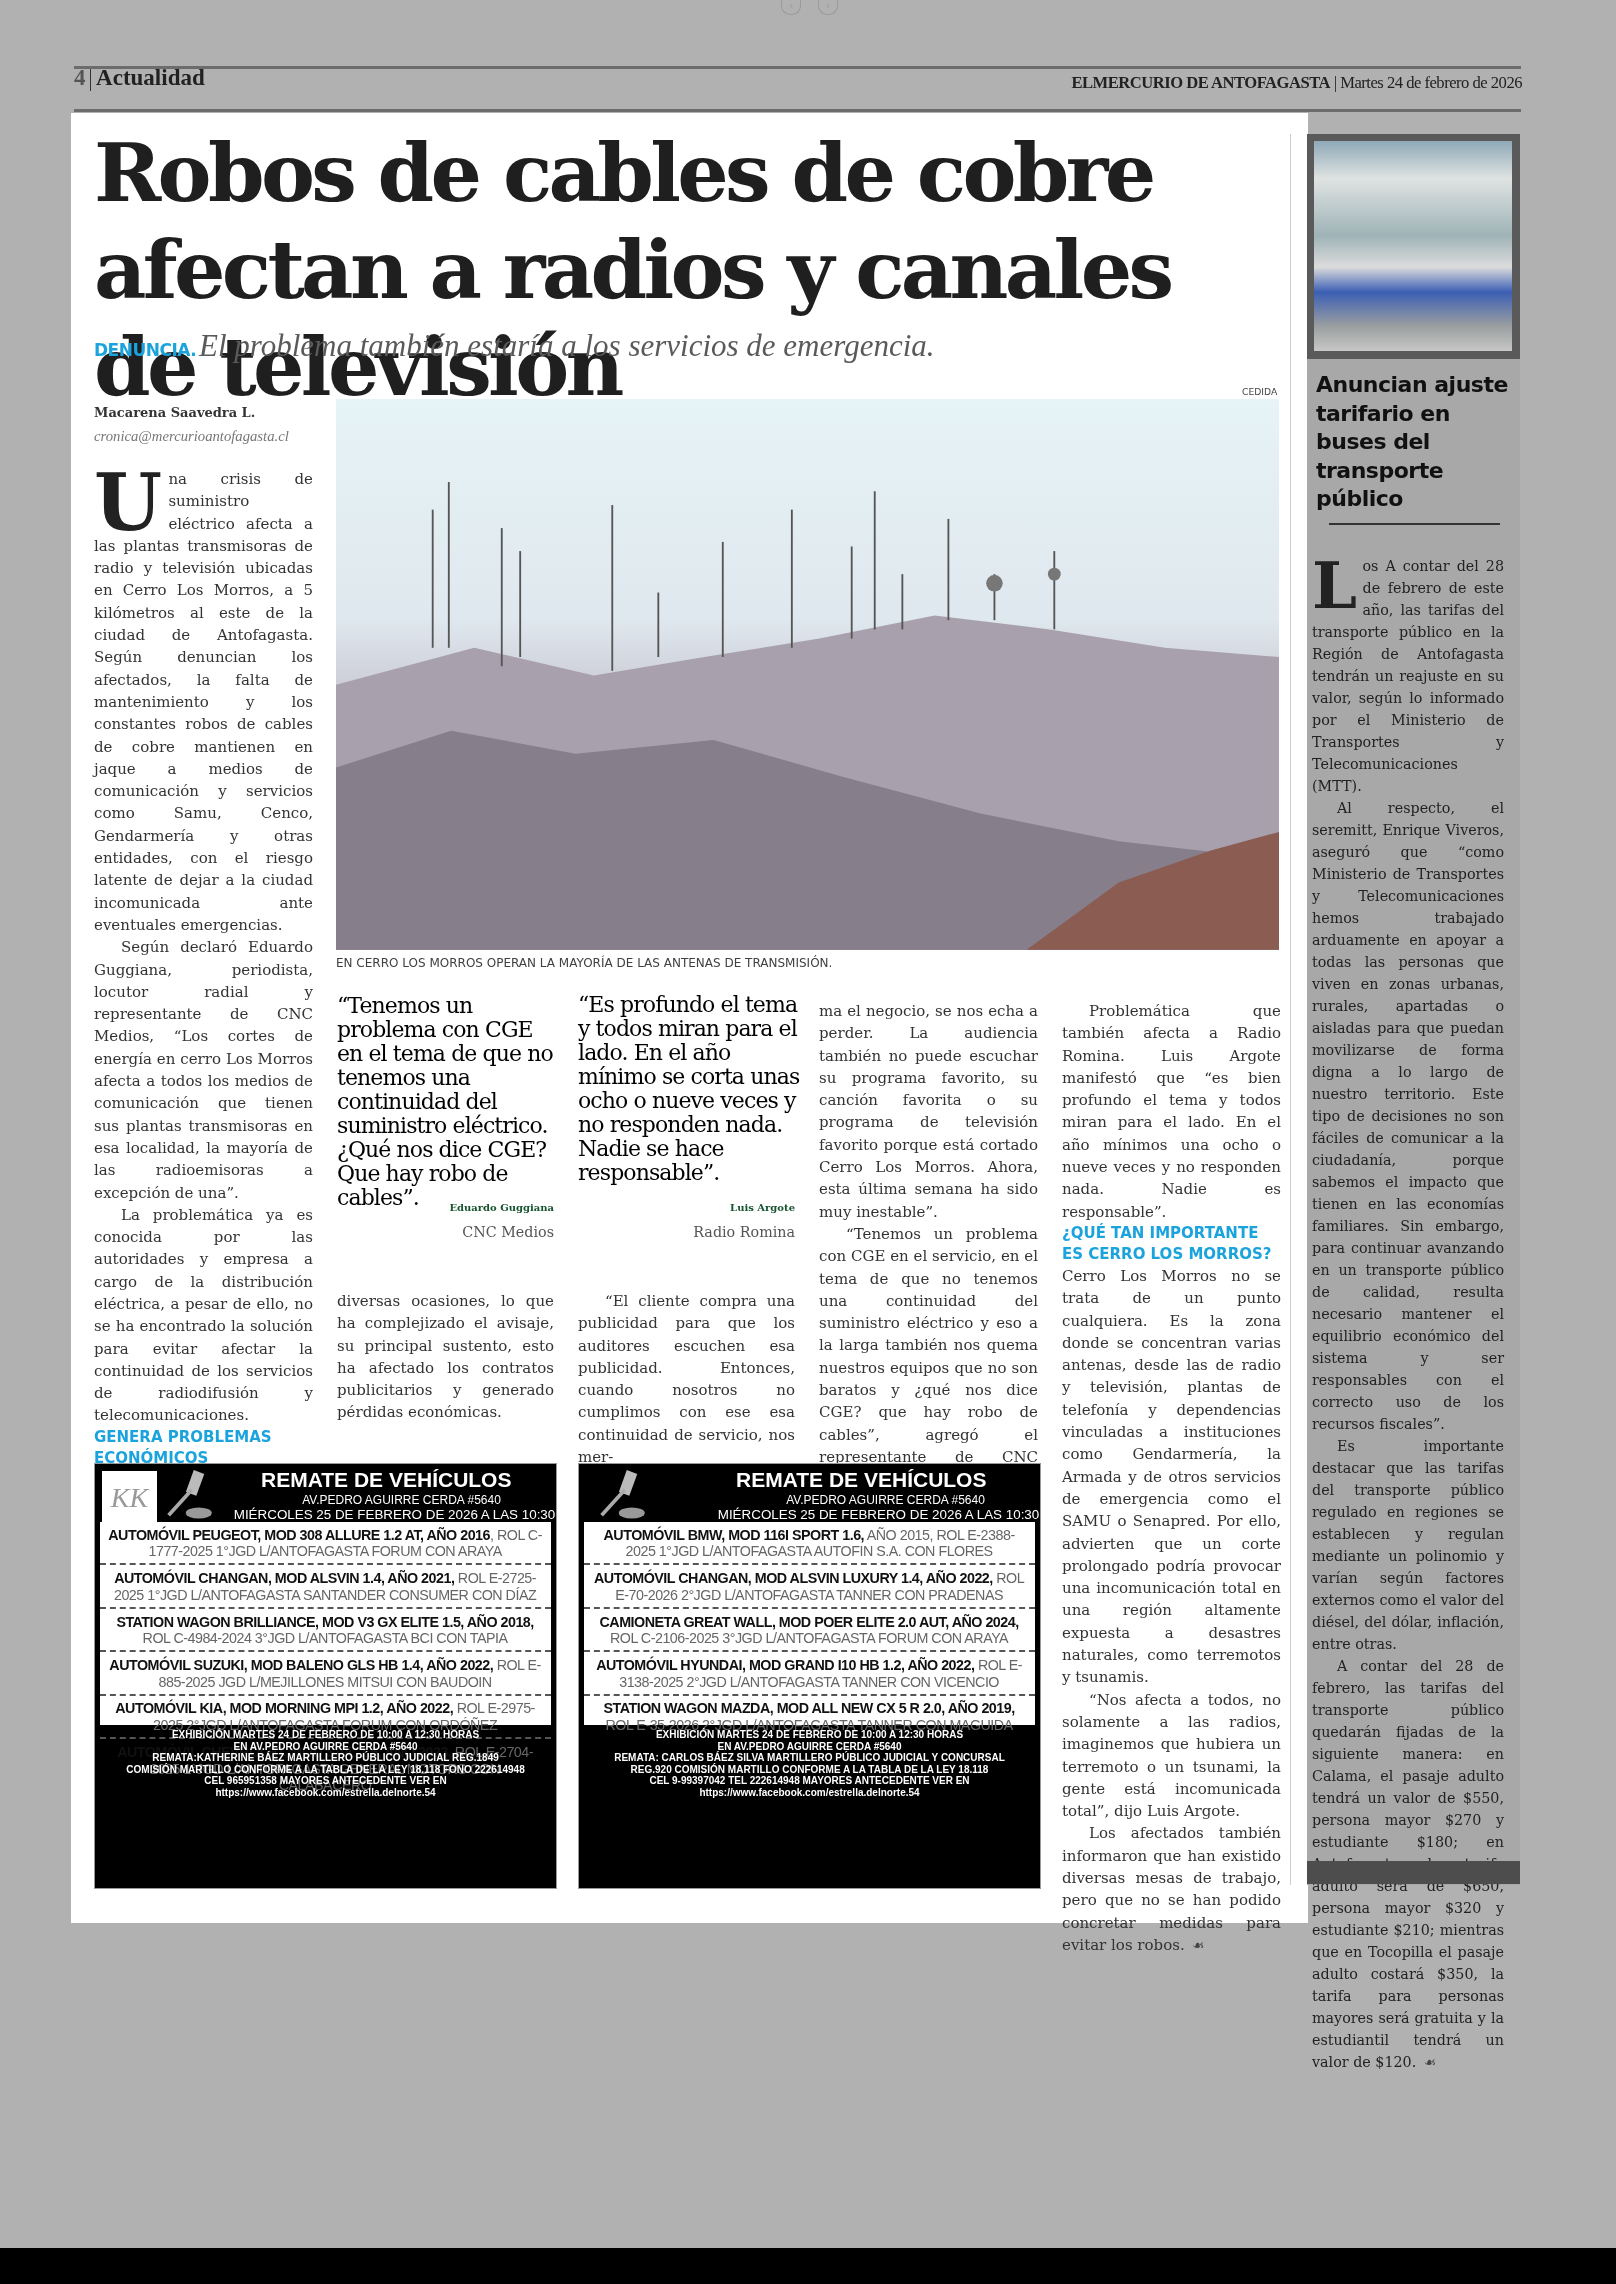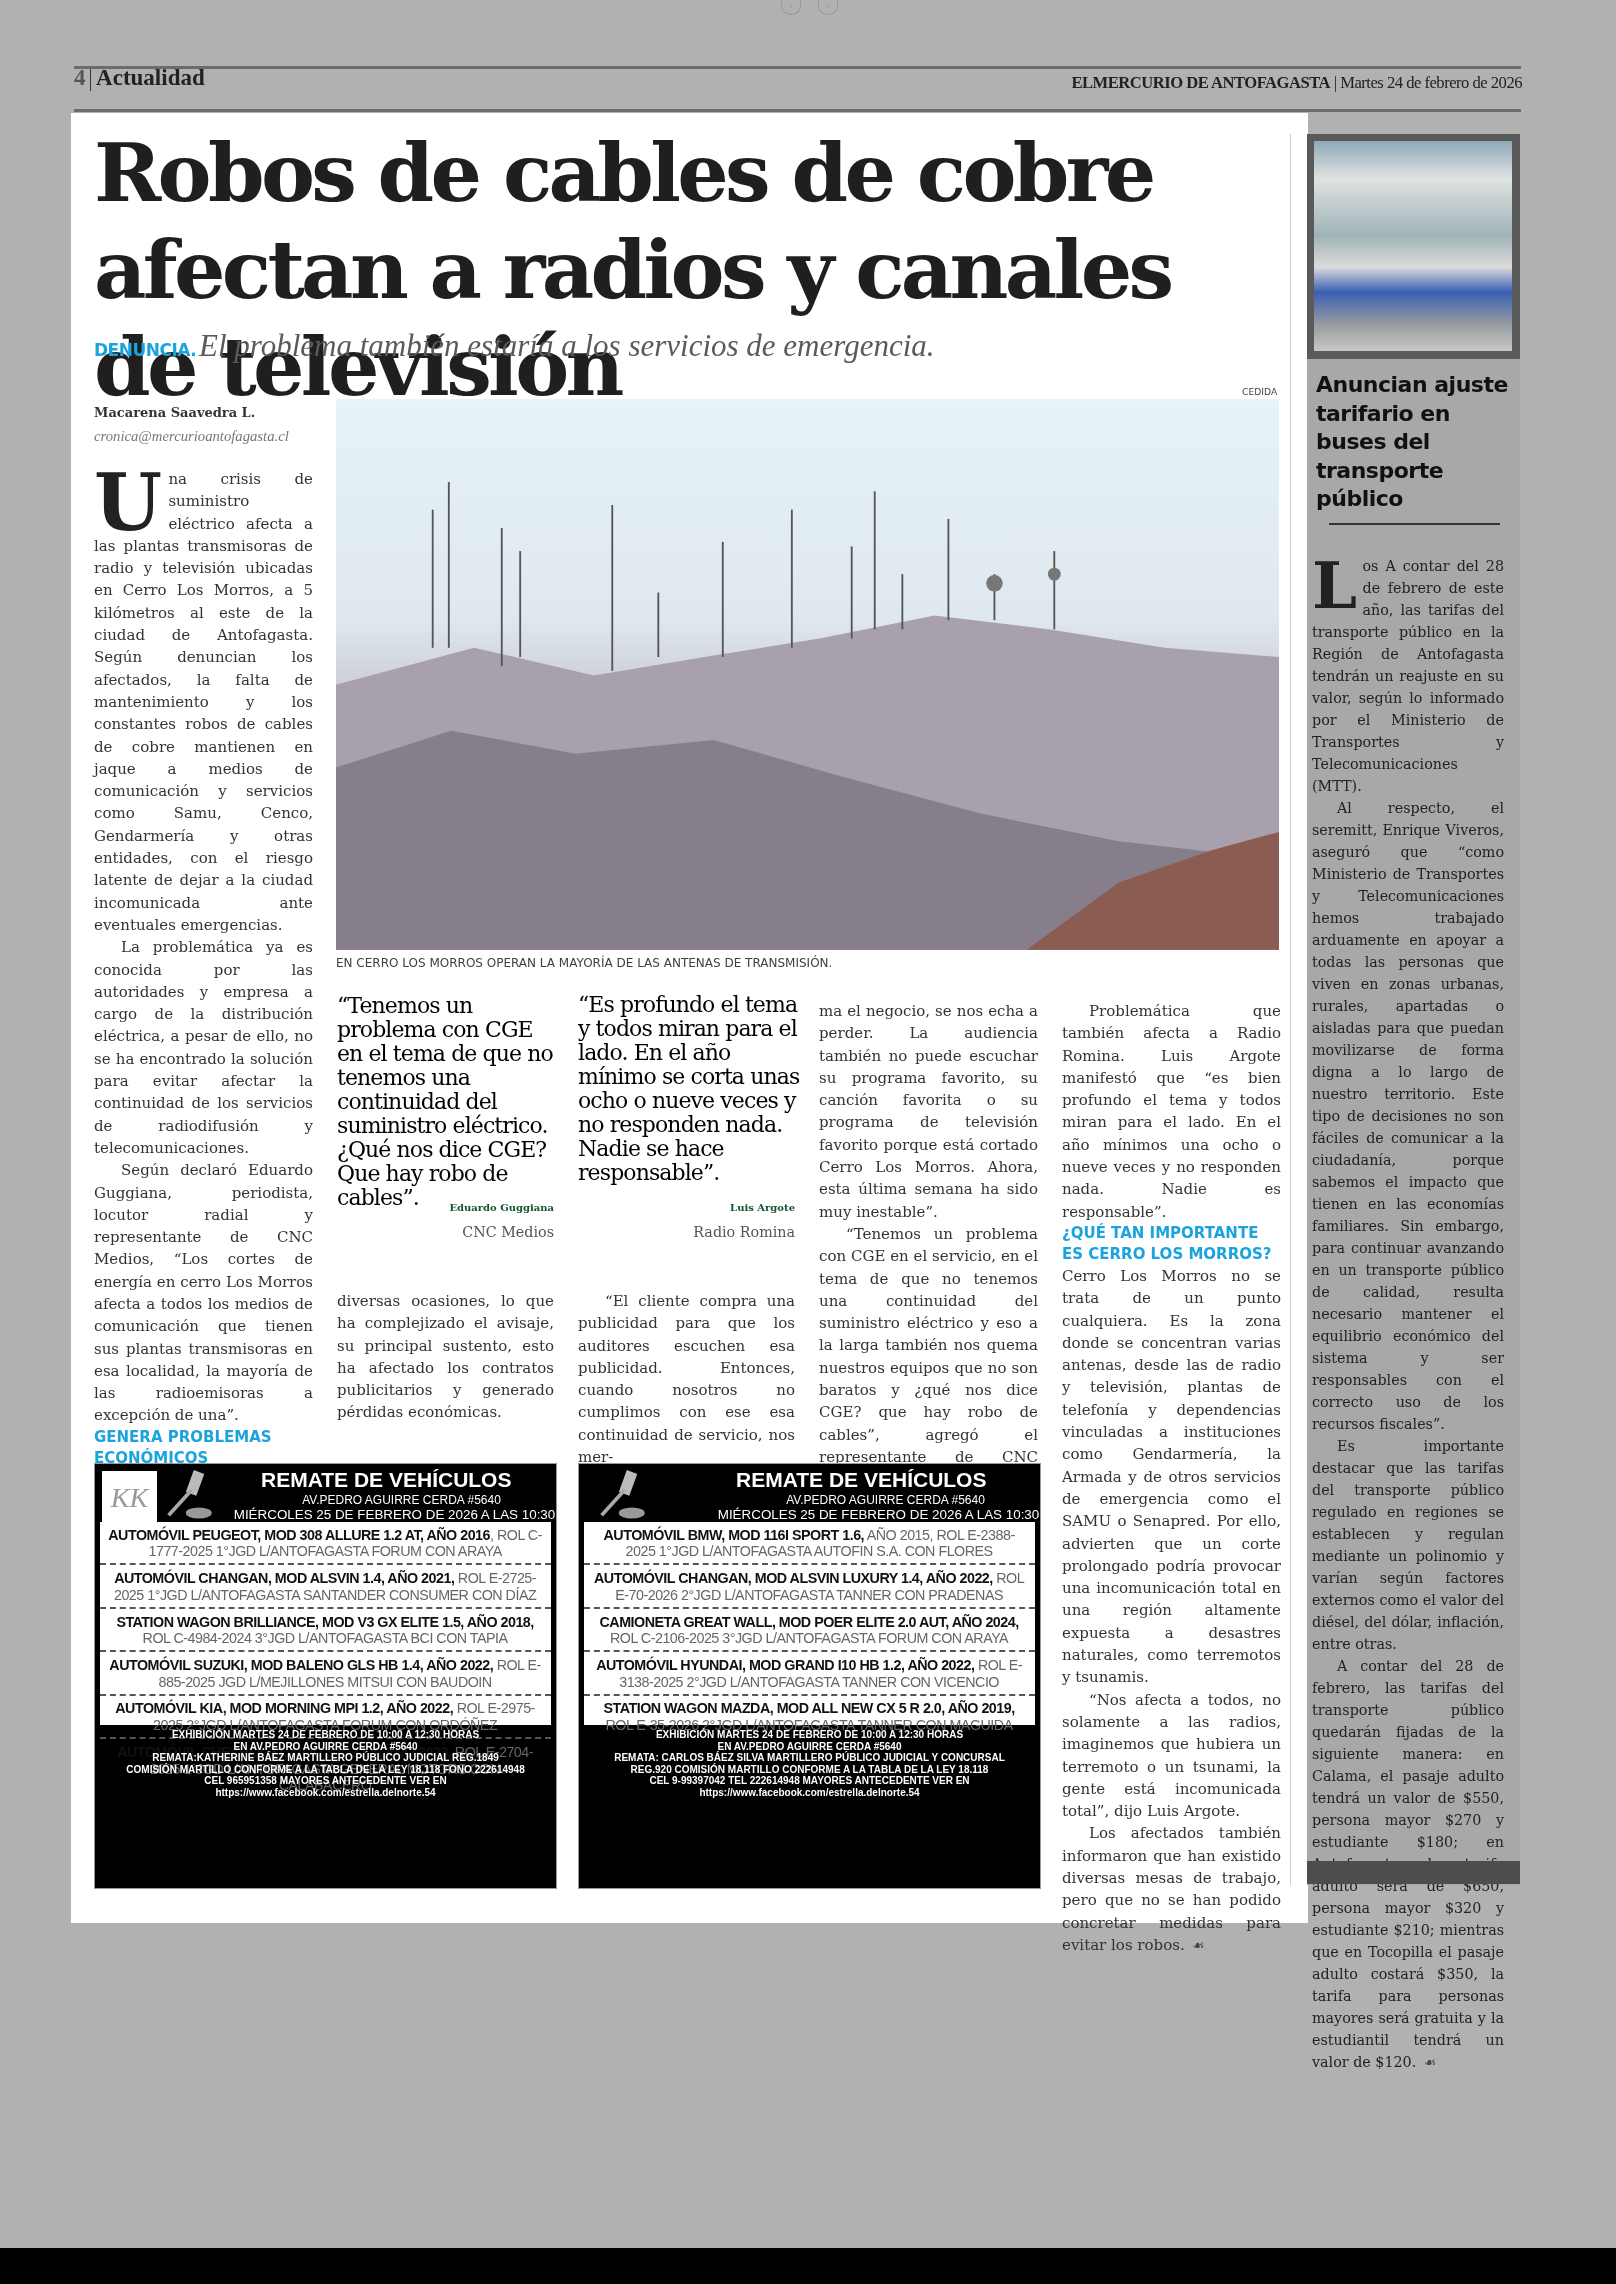--- a/index.html
+++ b/index.html
@@ -103,22 +103,22 @@
       <circle cx="1560" cy="380" r="14" fill="#777"></circle>
   </svg>
 </div>
 <div class="caption">EN CERRO LOS MORROS OPERAN LA MAYORÍA DE LAS ANTENAS DE TRANSMISIÓN.</div>
 
 <div class="byline">Macarena Saavedra L.</div>
 <div class="email">cronica@mercurioantofagasta.cl</div>
 
 <div class="col" style="left:94px;top:468px;width:219px;">
   <p class="first"><span class="dropcap">U</span><span>na crisis de suministro eléctrico afecta a las plantas transmisoras de radio y televisión ubicadas en Cerro Los Morros, a 5 kilómetros al este de la ciudad de Antofagasta. Según denuncian los afectados, la falta de mantenimiento y los constantes robos de cables de cobre mantienen en jaque a medios de comunicación y servicios como Samu, Cenco, Gendarmería y otras entidades, con el riesgo latente de dejar a la ciudad incomunicada ante eventuales emergencias.</span></p>
+  <p>Según declaró Eduardo Guggiana, periodista, locutor radial y representante de CNC Medios, “Los cortes de energía en cerro Los Morros afecta a todos los medios de comunicación que tienen sus plantas transmisoras en esa localidad, la mayoría de las radioemisoras a excepción de una”.</p>
   <p>La problemática ya es conocida por las autoridades y empresa a cargo de la distribución eléctrica, a pesar de ello, no se ha encontrado la solución para evitar afectar la continuidad de los servicios de radiodifusión y telecomunicaciones.</p>
-  <p>Según declaró Eduardo Guggiana, periodista, locutor radial y representante de CNC Medios, “Los cortes de energía en cerro Los Morros afecta a todos los medios de comunicación que tienen sus plantas transmisoras en esa localidad, la mayoría de las radioemisoras a excepción de una”.</p>
   <p class="subhead">GENERA PROBLEMAS ECONÓMICOS</p>
   <p class="first">El profesional además señaló que las radioemisoras instaladas en el sector han visto interrumpida su programación en</p>
 </div>
 
 <div class="quote" style="left:337px;top:994px;width:226px;">“Tenemos un problema con CGE en el tema de que no tenemos una continuidad del suministro eléctrico. ¿Qué nos dice CGE? Que hay robo de cables”.</div>
 <div class="q-name" style="left:337px;top:1202px;width:217px;">Eduardo Guggiana</div>
 <div class="q-org" style="left:337px;top:1224px;width:217px;">CNC Medios</div>
 
 <div class="quote" style="left:578px;top:993px;width:226px;">“Es profundo el tema y todos miran para el lado. En el año mínimo se corta unas ocho o nueve veces y no responden nada. Nadie se hace responsable”.</div>
 <div class="q-name" style="left:578px;top:1202px;width:217px;">Luis Argote</div>

